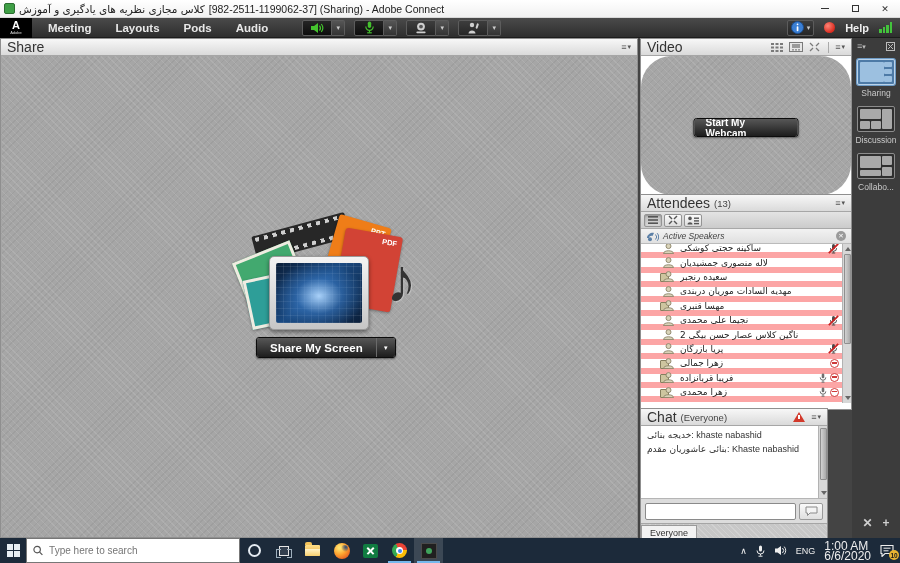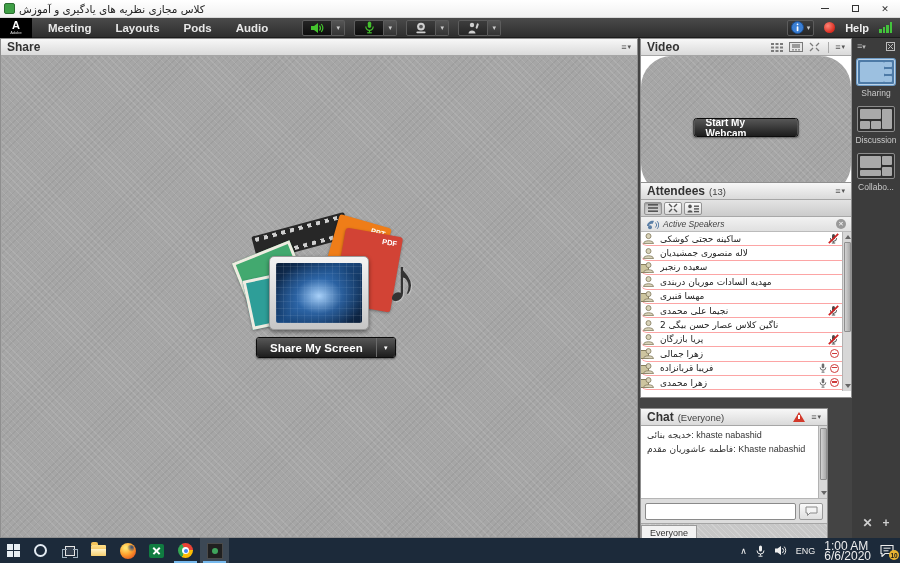--- a/index.html
+++ b/index.html
@@ -49,32 +49,32 @@
   .signal { display:flex; align-items:flex-end; gap:1px; height:11px; }
   .signal i { width:2.5px; background:#43c33c; display:block; }
   .signal i:nth-child(1){height:4px}.signal i:nth-child(2){height:6px}
   .signal i:nth-child(3){height:8px}.signal i:nth-child(4){height:11px}
 
   
   .workspace { position:absolute; left:0; top:38px; width:900px; height:500px; background:#444; }
   .pod { position:absolute; background:#fff; border:1px solid #8f8f8f; }
   .pod-header { height:17px; background:linear-gradient(#f7f7f7,#dadada); border-bottom:1px solid #a6a6a6;
     display:flex; align-items:center; padding:0 6px; }
-  .pod-title { font-size:12px; font-weight:bold; color:#333; }
+  .pod-title { font-size:14px; font-weight:normal; color:#333; }
   .pod-sub { font-size:9.5px; color:#444; margin-left:4px; }
   .pod-menu { margin-left:auto; color:#555; font-size:9px; cursor:pointer; display:flex; align-items:center; gap:1px; }
   .tex { background-color:#a6a6a6;
     background-image:repeating-linear-gradient(45deg, rgba(255,255,255,.10) 0 1px, rgba(0,0,0,0) 1px 5px),
                      repeating-linear-gradient(135deg, rgba(0,0,0,.05) 0 1px, rgba(0,0,0,0) 1px 5px); }
 
   .share-pod { left:0; top:0; width:638px; height:500px; }
   .share-body { position:relative; width:100%; height:481px; }
   .video-pod { left:640px; top:0; width:212px; height:158px; }
   .video-body { position:relative; width:100%; height:139px;border-radius:31px; }
-  .att-pod { left:640px; top:144px; width:212px; height:216px; }
+  .att-pod { left:640px; top:156px; width:212px; height:216px; }
   .chat-pod { left:640px; top:370px; width:188px; height:130px; }
 
   
   .dark-btn { display:inline-flex; border:1px solid #0c0c0c; border-radius:3px;
     box-shadow:0 1px 2px rgba(0,0,0,.45); cursor:pointer; overflow:hidden; }
   .dark-btn .lbl { background:linear-gradient(#575757,#1d1d1d); color:#fff; font-weight:bold;
     display:flex; align-items:center; padding:0 13px; }
   .dark-btn .drp { background:linear-gradient(#575757,#1d1d1d); border-left:1px solid #6a6a6a;
     color:#fff; font-size:7px; display:flex; align-items:center; justify-content:center; width:19px; }
   .share-btn { position:absolute; left:255px; top:281px; height:21px; }
@@ -123,22 +123,22 @@
     display:flex; align-items:center; padding:0 3px; gap:2px; }
   .tb-btn { width:18px; height:13px; border:1px solid #949494; border-radius:2px;
     background:linear-gradient(#fbfbfb,#dcdcdc); display:flex; align-items:center; justify-content:center; cursor:pointer; }
   .tb-btn.sel { background:linear-gradient(#bfbfbf,#d7d7d7); box-shadow:inset 0 1px 2px rgba(0,0,0,.25); }
   .active-speakers { height:15px; background:linear-gradient(#f2f2f2,#e0e0e0); border-bottom:1px solid #bbb;
     display:flex; align-items:center; padding:0 5px; gap:4px; }
   .as-label { font-size:8.5px; font-style:italic; color:#444; }
   .as-close { margin-left:auto; width:10px; height:10px; border-radius:50%; background:#9a9a9a; color:#fff;
     font-size:6.5px; display:flex; align-items:center; justify-content:center; cursor:pointer; }
   .att-list { position:relative; height:159px; background:#fff; overflow:hidden; }
-  .att-row { display:flex; align-items:center; height:14.4px; padding:0 12px 0 0;
-    border-bottom:1px solid #fca5a5; background:#fff; cursor:pointer;border-radius:6px; }
+  .att-row { display:flex; align-items:center; height:14.4px; padding:0 12px 0 20px;
+    border-bottom:6px solid #fca5a5; background:#fff; cursor:pointer; }
   .bust { position:relative; width:14px; height:11px; flex:0 0 auto; }
   .bust::before { content:""; position:absolute; left:-1px; bottom:0; width:7px; height:7px;
     background:#cdc59f; border:1px solid #857e5e; border-radius:1px; display:none; }
   .att-row.host .bust::before { display:block; }
   .att-name { font-size:9px; color:#222; margin-left:5px; white-space:nowrap; overflow:hidden; }
   .att-status { margin-left:auto; display:flex; align-items:center; gap:3px; }
   .ic-mic, .ic-micblock { display:none; }
   .ic-away { display:none; width:9px; height:9px; border:1.5px solid #cf3b3b; border-radius:50%;
     position:relative; background:#fff; }
   .ic-away::before { content:""; position:absolute; left:1px; right:1px; top:2.2px; height:1.6px; background:#cf3b3b; }
@@ -251,20 +251,21 @@
     justify-content:center; }
 </style>
 </head>
 <body>
 
 <div class="screen">
 
   <div class="titlebar">
     <span class="doc-icon"></span>
     <span class="t-fa fa" dir="rtl">کلاس مجازی نظریه های یادگیری و آموزش</span>
+    <span class="t-en">[982-2511-1199062-37] (Sharing) - Adobe Connect</span>
     <div class="win-controls">
       <span class="win-btn">
           <span class="glyph-min"></span>
         </span>
       <span class="win-btn">
           <span class="glyph-max"></span>
         </span>
       <span class="win-btn">✕</span>
     </div>
   </div>
@@ -699,21 +700,21 @@
             <span>≡</span>
             <span style="font-size:7px">▾</span>
           </span>
       </div>
       <div class="chat-msgs">
         <div>
 
             <div class="chat-msg"><span class="msg-sender fa" dir="rtl">خدیجه بنائی</span><span>: </span><span class="msg-text">khaste nabashid</span></div>
 
 
-            <div class="chat-msg"><span class="msg-sender fa" dir="rtl">فاطمه عاشوریان مقدم</span><span>: </span><span class="msg-text">Khaste nabashid</span></div>
+            <div class="chat-msg"><span class="msg-sender fa" dir="rtl">بنائی عاشوریان مقدم</span><span>: </span><span class="msg-text">Khaste nabashid</span></div>
 
 
           </div>
         <div class="v-scroll" style="top:0">
           <div class="v-thumb" style="top:2px;height:52px"></div>
           <span class="v-arrow down"></span>
         </div>
       </div>
       <div class="chat-input-row">
         <input class="chat-input" style="">
@@ -781,20 +782,27 @@
   <div class="taskbar">
     <div class="start-btn">
       <svg width="13" height="13" viewBox="0 0 13 13">
           <g fill="#e8eef3">
             <rect x="0" y="0" width="6" height="6"></rect>
             <rect x="7" y="0" width="6" height="6"></rect>
             <rect x="0" y="7" width="6" height="6"></rect>
             <rect x="7" y="7" width="6" height="6"></rect>
           </g>
         </svg>
+    </div>
+    <div class="search-box">
+      <svg width="11" height="11" viewBox="0 0 11 11">
+          <circle cx="4.5" cy="4.5" r="3.5" fill="none" stroke="#555" stroke-width="1.3"></circle>
+          <line x1="7.2" y1="7.2" x2="10.2" y2="10.2" stroke="#555" stroke-width="1.3"></line>
+        </svg>
+      <input placeholder="Type here to search" style="">
     </div>
     <div class="tb-apps">
 
         <div class="tb-app cortana">
           <i class="app-ic"></i>
         </div>
 
         <div class="tb-app taskview">
           <i class="app-ic"></i>
         </div>

